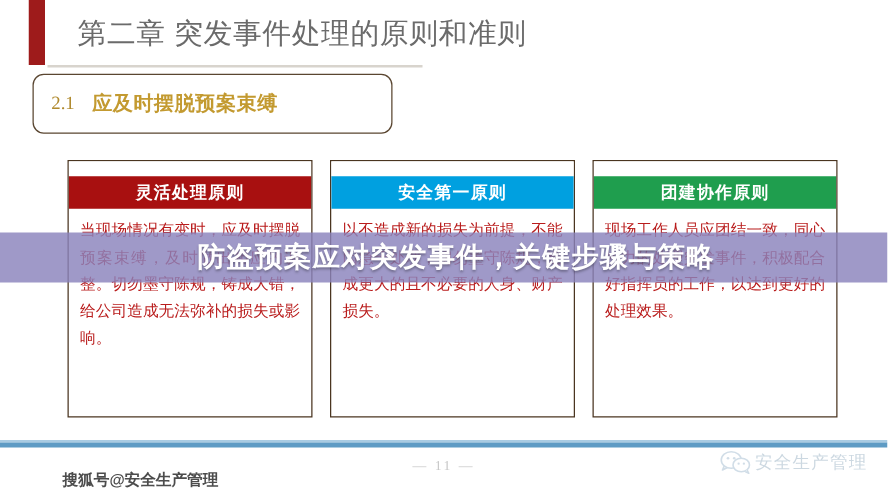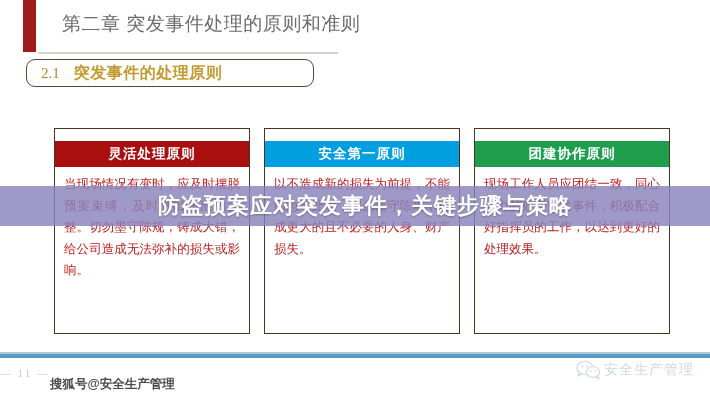--- a/index.html
+++ b/index.html
@@ -19,37 +19,37 @@
   .red-accent {
     position: absolute;
     left: 23px; top: 0px;
     width: 13px; height: 52px;
     background: #9e1b1b;
   }
   .chapter-title {
     position: absolute;
     left: 62px; top: 11px;
     width: 500px;
-    font-size: 19px;
+    font-size: 23px;
     color: #6b6b6b;
     letter-spacing: 0.5px;
     white-space: nowrap;
   }
   .header-rule {
     position: absolute;
     left: 38px; top: 52px;
     width: 300px; height: 2px;
     background: #d8d4cd;
   }
 
   
   .section-pill {
     position: absolute;
     left: 26px; top: 59px;
-    width: 288px; height: 28px;
+    width: 288px; height: 48px;
     border: 1.6px solid #5a4631;
     border-radius: 9px;
     background: #ffffff;
     display: flex;
     align-items: center;
     padding-left: 14px;
   }
   .section-num {
     font-family: "Liberation Serif", "DejaVu Serif", serif;
     font-size: 15px;
@@ -150,21 +150,21 @@
     font-size: 12.5px;
     font-weight: bold;
     color: #4c4c4c;
     white-space: nowrap;
     margin-left: 39px;
   }
   .page-number {
     position: absolute;
     left: 0; top: 367px;
     width: 710px;
-    text-align: left;
+    text-align: center;
     font-family: "Liberation Serif", "DejaVu Serif", serif;
     font-size: 11px;
     color: #c8c8c8;
     letter-spacing: 2px;
   }
   .wechat-watermark {
     position: absolute;
     right: 16px; top: 360px;
     display: flex;
     align-items: center;
@@ -183,21 +183,21 @@
 <body>
 
 <div id="page">
 
   <div class="red-accent"></div>
   <div class="chapter-title">第二章  突发事件处理的原则和准则</div>
   <div class="header-rule"></div>
 
   <div class="section-pill">
     <span class="section-num">2.1</span>
-    <span class="section-name">突发事件的处理原则</span>
+    <span class="section-name">应及时摆脱预案束缚</span>
   </div>
 
   <div class="cards">
 
     <div class="card c1">
       <div class="card-topstrip"></div>
       <div class="card-head red">灵活处理原则</div>
       <div class="card-body">当现场情况有变时，应及时摆脱预案束缚，及时做出相应的调整。切勿墨守陈规，铸成大错，给公司造成无法弥补的损失或影响。</div>
     </div>
 

